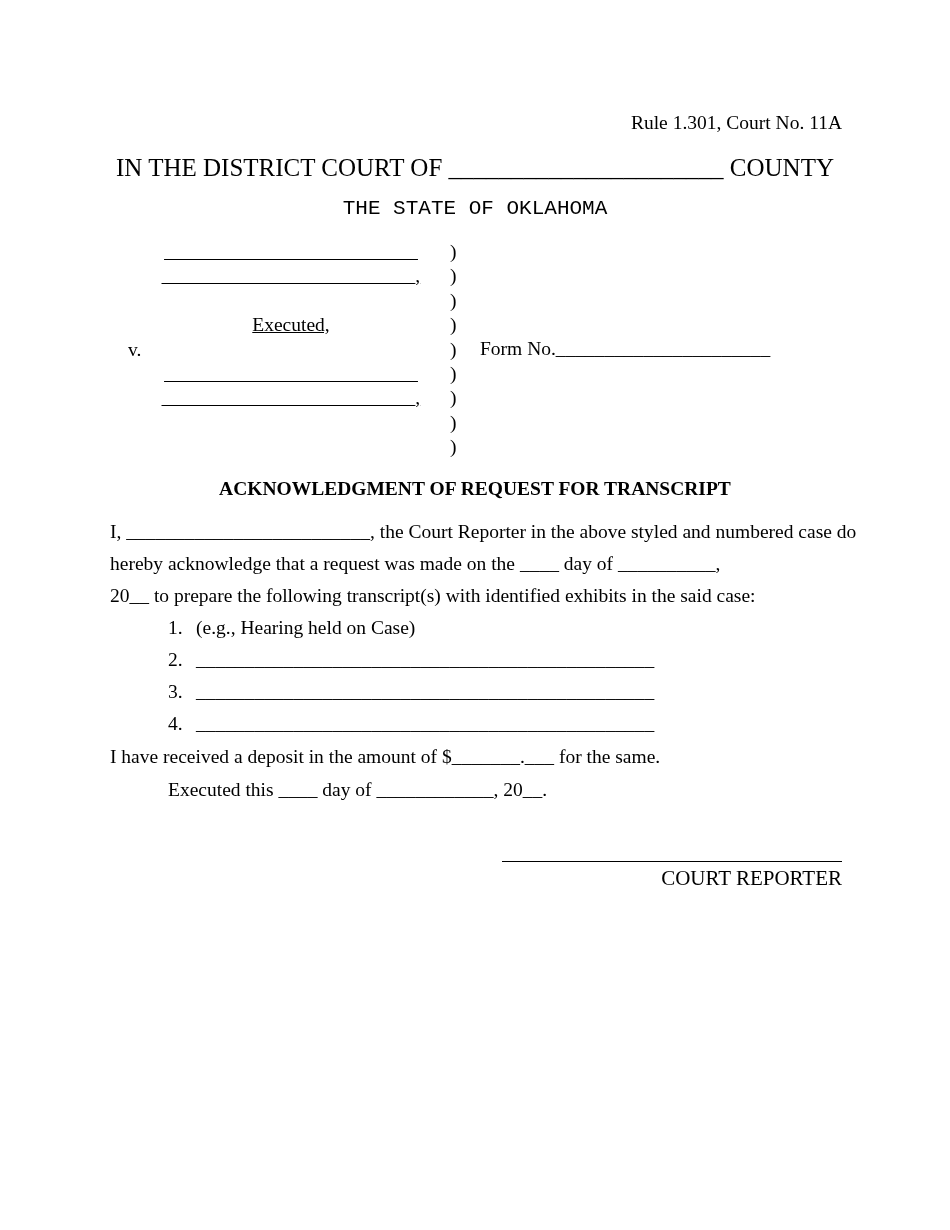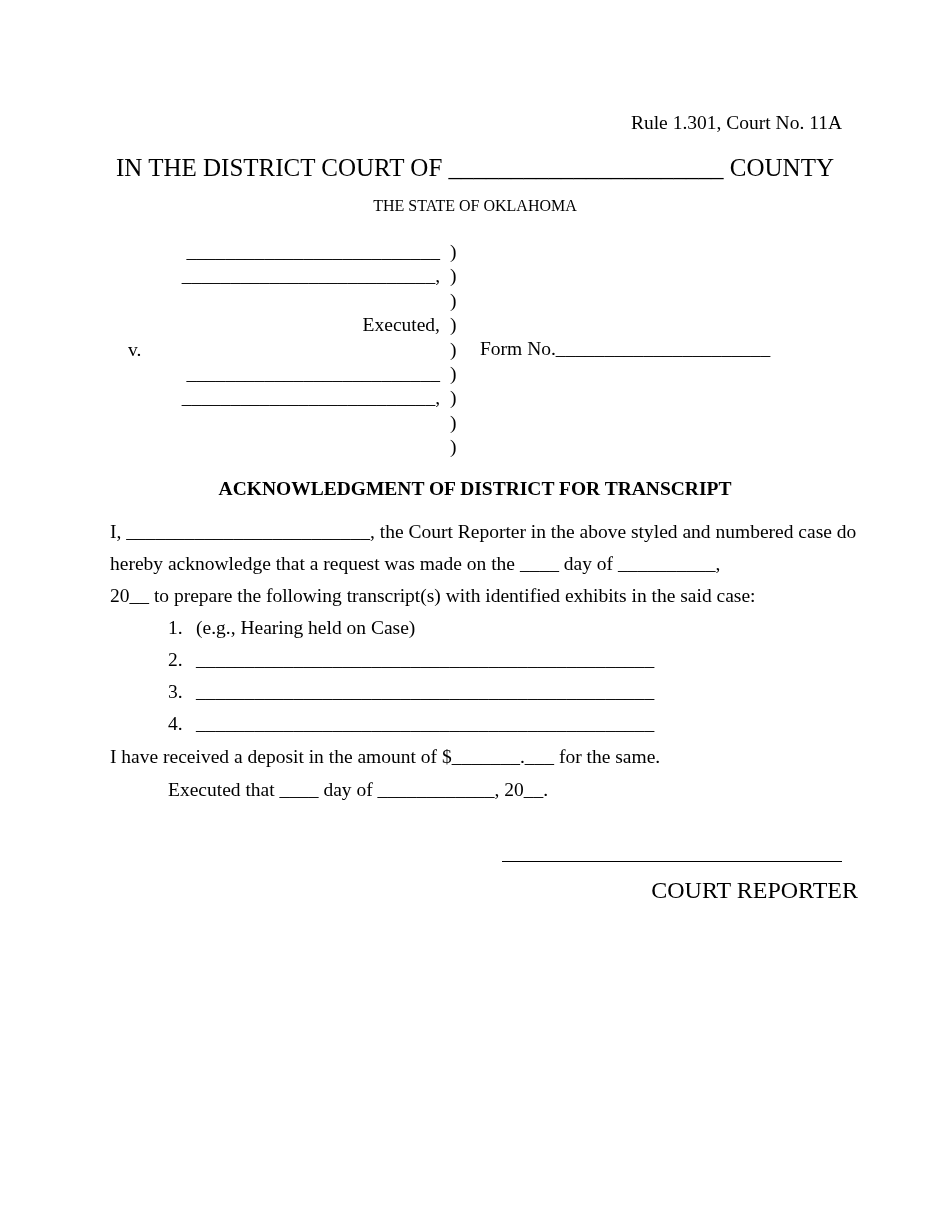--- a/index.html
+++ b/index.html
@@ -36,41 +36,43 @@
     text-align: center;
     font-size: 25px;
     white-space: nowrap;
   }
   .state-line {
     position: absolute;
     top: 197px;
     left: 0;
     width: 950px;
     text-align: center;
-    font-size: 16px;
-    white-space: nowrap;
+    font-size: 21px;
+    white-space: nowrap;
+    font-family: Liberation Mono, monospace;
   }
 
   
   .caption {
     position: absolute;
     top: 240px;
     left: 110px;
     width: 740px;
     font-size: 19.5px;
   }
   .cap-rows {
     position: relative;
     height: 205px;
   }
   .cap-left {
     position: absolute;
-    left: 0;
+    left: 16px;
     width: 330px;
-    text-align: right;
+    text-align: center;
+    text-decoration: underline;
   }
   .cap-paren {
     position: absolute;
     left: 340px;
     width: 20px;
     text-align: left;
   }
   .cap-row {
     height: 24.4px;
     line-height: 24.4px;
@@ -153,24 +155,23 @@
     position: absolute;
     top: 847px;
     right: 108px;
     width: 340px;
     border-bottom: 1.3px solid #000;
     height: 14px;
   }
   .sig-label {
     position: absolute;
     top: 866px;
-    right: 92px;
-    font-size: 24px;
-    white-space: nowrap;
-    margin-top: 11px;
+    right: 108px;
+    font-size: 21px;
+    white-space: nowrap;
   }
 </style>
 </head>
 <body>
 
 <div class="page">
 
   <div class="form-no">Rule 1.301, Court No. 11A</div>
 
   <div class="court-line">IN THE DISTRICT COURT OF ______________________ COUNTY</div>
@@ -220,21 +221,21 @@
       </div>
 
       <div class="cap-row">
         <span class="cap-paren">)</span>
       </div>
 
       <div class="caseno">Form No.______________________</div>
     </div>
   </div>
 
-  <div class="title">ACKNOWLEDGMENT OF DISTRICT FOR TRANSCRIPT</div>
+  <div class="title">ACKNOWLEDGMENT OF REQUEST FOR TRANSCRIPT</div>
 
   <div class="body-text p1">I, _________________________, the Court Reporter in the above styled and numbered case do</div>
   <div class="body-text p2">hereby acknowledge that a request was made on the ____ day of __________,</div>
   <div class="body-text p3">20__ to prepare the following transcript(s) with identified exhibits in the said case:</div>
 
   <div class="numbered">
     <div class="num-row">
       <span class="num-label">1.</span>
       <span class="num-content">(e.g., Hearing held on Case)</span>
     </div>
@@ -246,18 +247,18 @@
       <span class="num-label">3.</span>
       <span class="num-content">_______________________________________________</span>
     </div>
     <div class="num-row">
       <span class="num-label">4.</span>
       <span class="num-content">_______________________________________________</span>
     </div>
   </div>
 
   <div class="deposit">I have received a deposit in the amount of $_______.___ for the same.</div>
-  <div class="executed">Executed that ____ day of ____________, 20__.</div>
+  <div class="executed">Executed this ____ day of ____________, 20__.</div>
 
   <div class="sig-line"></div>
   <div class="sig-label">COURT REPORTER</div>
 
 </div>
 
 </body></html>

